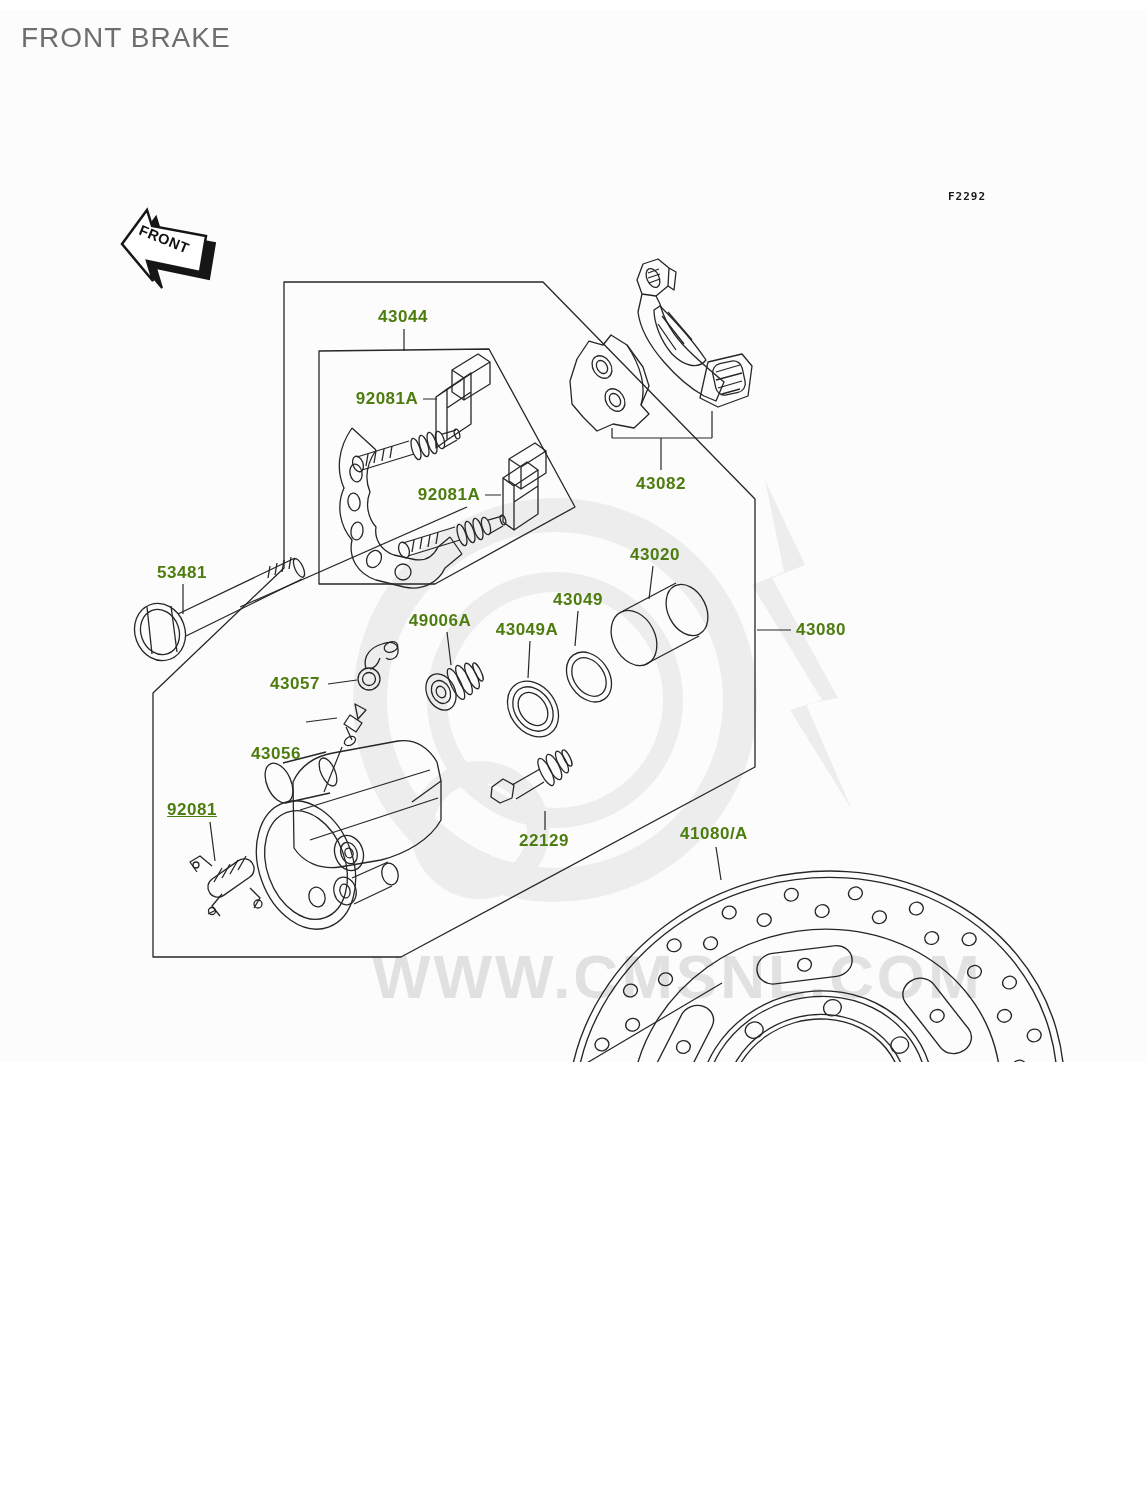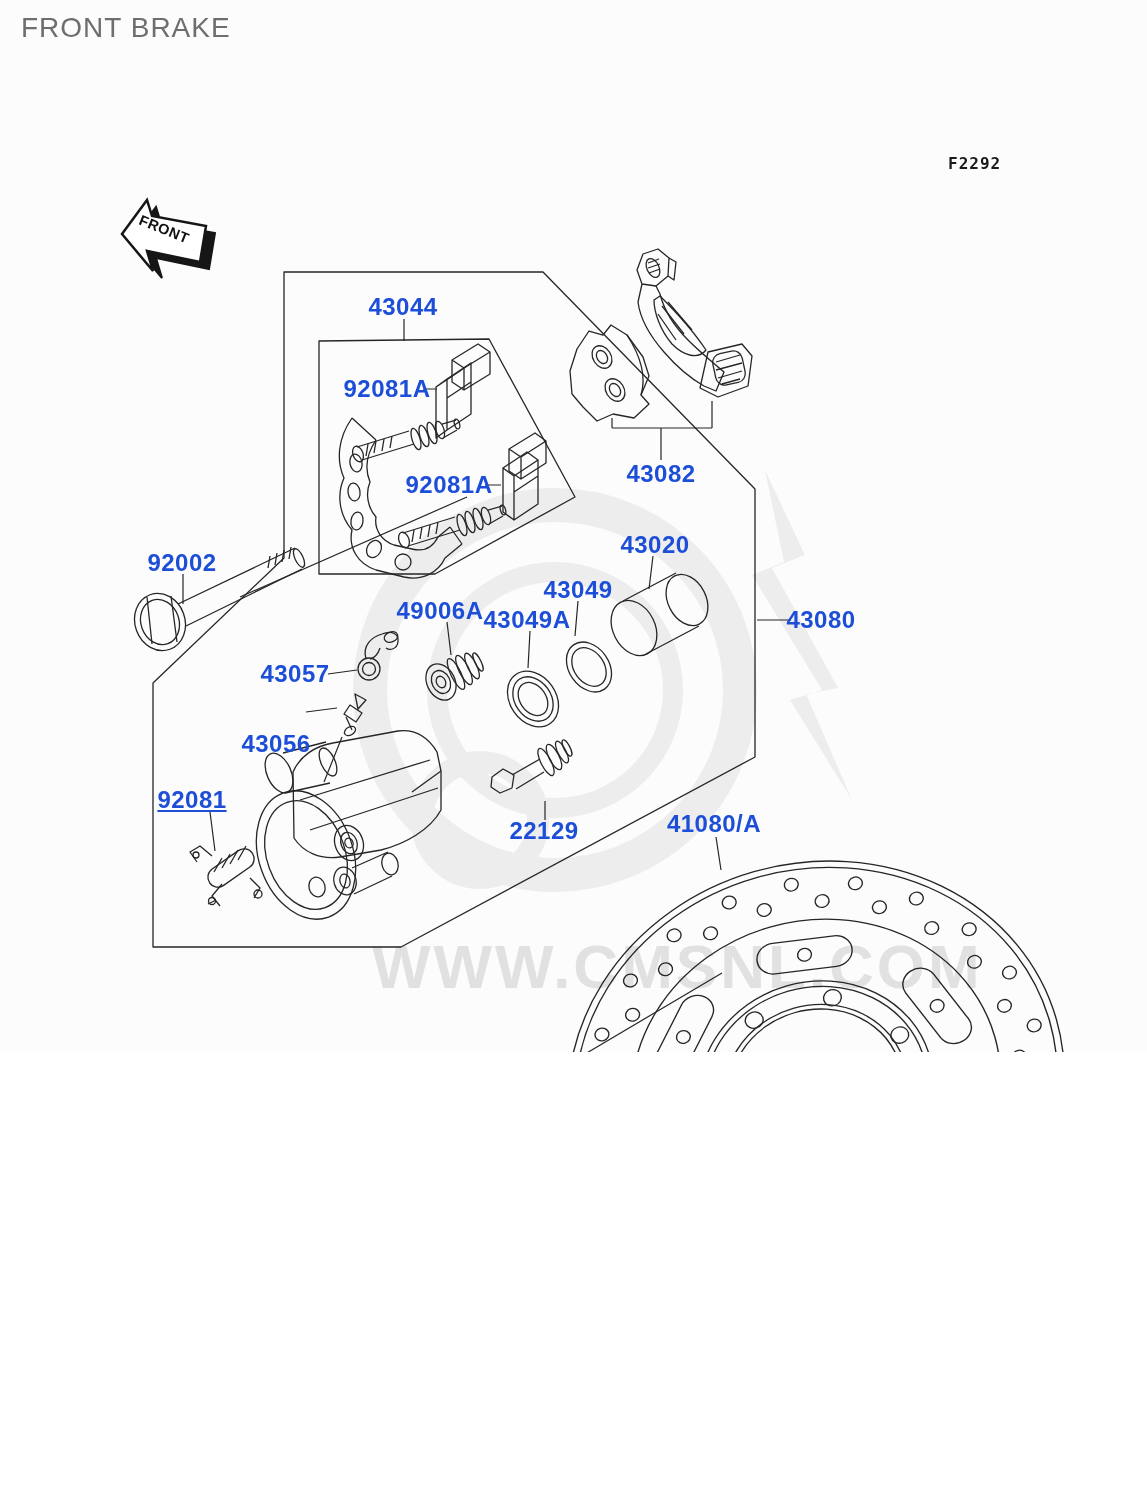--- a/index.html
+++ b/index.html
@@ -1,32 +1,32 @@
 <!DOCTYPE html>
 <html><head>
 <meta charset="utf-8">
 <style>
   html,body{margin:0;padding:0;background:#ffffff;}
   .canvas{
     position:relative;width:1147px;height:1052px;overflow:hidden;
-    background:#fcfcfc;font-family:"Liberation Sans",sans-serif;
+    background:#fcfcfc;font-family:"Liberation Sans",sans-serif;margin-top:10px;
   }
   .page-title{
     position:absolute;left:21px;top:12px;
     font-size:28px;color:#6e6e6e;letter-spacing:1px;
   }
   .figure-code{
-    position:absolute;left:948px;top:154px;
+    position:absolute;left:948px;top:180px;
     font-family:"DejaVu Sans Mono",monospace;font-weight:bold;
-    font-size:16px;color:#1a1a1a;letter-spacing:1px;
+    font-size:11px;color:#1a1a1a;letter-spacing:1px;
   }
   .diagram-svg{position:absolute;left:0;top:0;}
   .part-label{
     position:absolute;transform:translate(-50%,-50%);
-    font-weight:bold;font-size:24px;color:#1d4ed8;
+    font-weight:bold;font-size:17px;color:#4d7c0f;
     letter-spacing:0.5px;white-space:nowrap;
   }
   .footer-link{
     position:absolute;left:0;top:1450px;width:100%;
     text-align:center;font-family:"DejaVu Sans",sans-serif;
     font-size:41px;color:#c41212;
   }
   .bottom-line{
     position:absolute;left:0;top:1497px;width:100%;height:3px;background:#5a5a5a;
   }
@@ -290,21 +290,21 @@
   <div id="labels">
       <div class="part-label" style="left: 403px; top: 307px;">43044</div>
       <div class="part-label" style="left: 387px; top: 389px;">92081A</div>
       <div class="part-label" style="left: 449px; top: 485px;">92081A</div>
       <div class="part-label" style="left: 661px; top: 474px; text-align: center;">43082</div>
       <div class="part-label" style="left: 655px; top: 545px;">43020</div>
       <div class="part-label" style="left: 578px; top: 590px;">43049</div>
       <div class="part-label" style="left: 527px; top: 620px;">43049A</div>
       <div class="part-label" style="left: 440px; top: 611px; text-align: right;">49006A</div>
       <div class="part-label" style="left: 821px; top: 620px;">43080</div>
-      <div class="part-label" style="left: 182px; top: 563px;">92002</div>
+      <div class="part-label" style="left: 182px; top: 563px;">53481</div>
       <div class="part-label" style="left: 295px; top: 674px;">43057</div>
       <div class="part-label" style="left: 276px; top: 744px;">43056</div>
       <div class="part-label" style="left: 544px; top: 831px;">22129</div>
       <div class="part-label" style="left: 714px; top: 824px;">41080/A</div>
       <div class="part-label" style="left: 192px; top: 800px; text-decoration: underline;">92081</div>
       <div class="part-label" style="left: 457px; top: 1064px;">92150</div>
     </div>
 
   <div class="bottom-line"></div>
 </div>

